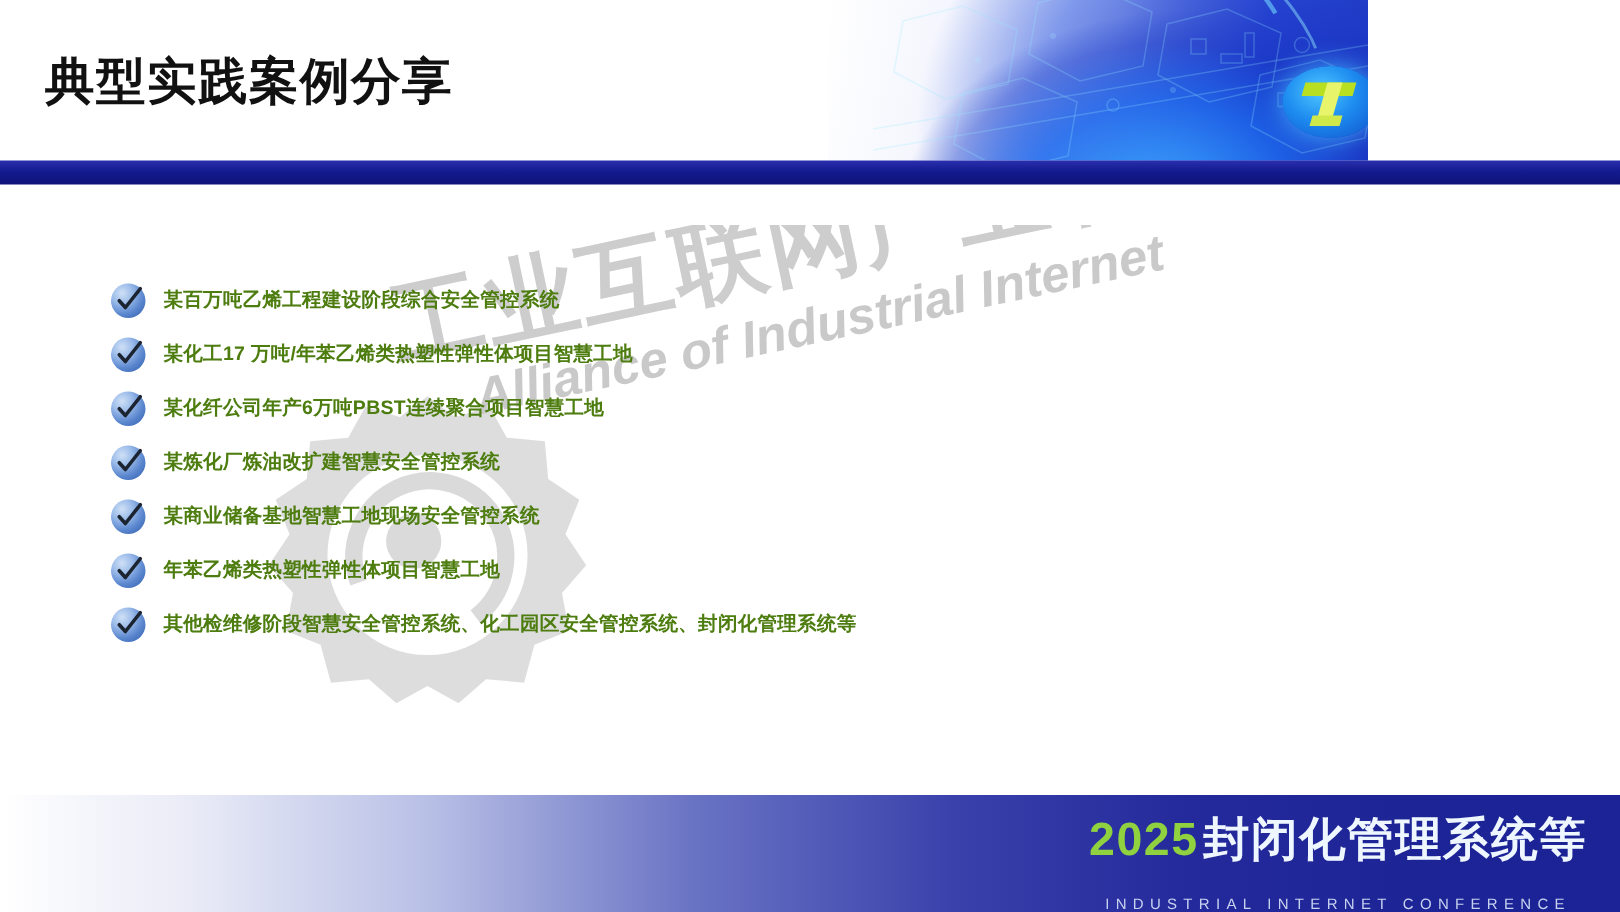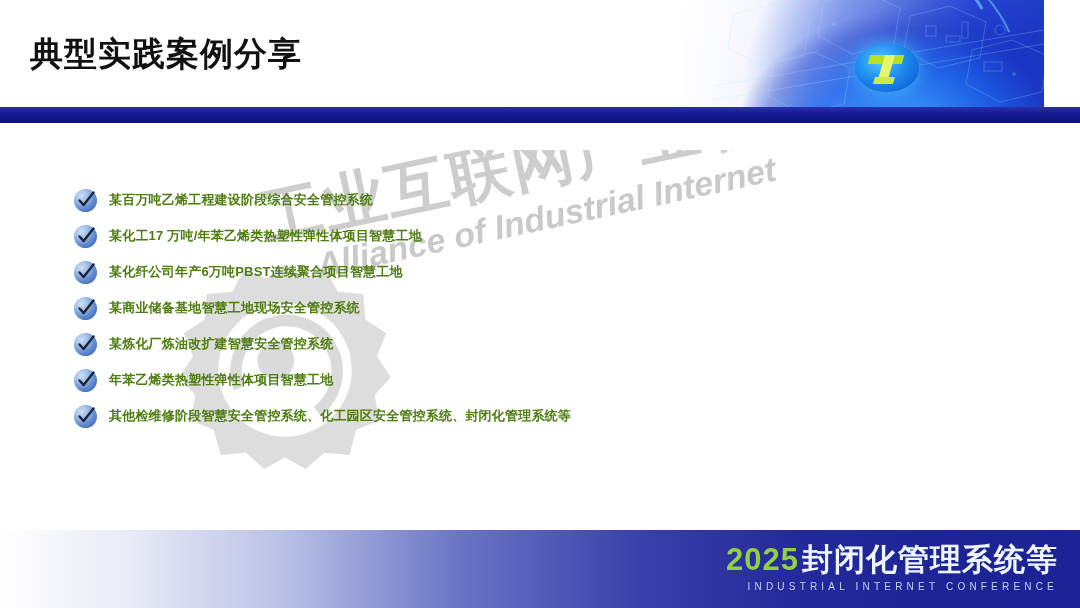--- a/index.html
+++ b/index.html
@@ -15,21 +15,21 @@
     width: 1080px;
     height: 608px;
     overflow: hidden;
     background: #ffffff;
   }
 
   
   #header {
     position: absolute;
     left: 0; top: 0;
-    width: 1044px;
+    width: 912px;
     height: 107px;
     overflow: hidden;
     background: #ffffff;
   }
   .header-glow {
     position: absolute;
     right: -40px; top: -120px;
     width: 480px; height: 360px;
     background:
       radial-gradient(ellipse 210px 150px at 60% 72%, rgba(60,170,255,0.95) 0%, rgba(30,110,240,0.75) 42%, rgba(26,60,200,0.35) 68%, rgba(255,255,255,0) 82%),
@@ -209,26 +209,26 @@
     letter-spacing: 1px;
   }
   .fl-cn {
     font-size: 31px;
     font-weight: bold;
     color: #eef6ff;
     letter-spacing: 1px;
     margin-left: 3px;
   }
   .fl-en {
-    margin-top: 7px;
+    margin-top: 24px;
     font-size: 10px;
     color: #c6d2ef;
     letter-spacing: 4.2px;
     white-space: nowrap;
-    text-align: right;
+    text-align: center;
   }
 </style>
 </head>
 <body>
 
 <div id="slide">
 
   <div id="header">
     <div class="header-diag"></div>
     <div class="header-glow"></div>
@@ -323,31 +323,31 @@
       <span class="bullet-text">某化纤公司年产6万吨PBST连续聚合项目智慧工地</span>
     </div>
 
     <div class="bullet-row">
       <span class="bullet-icon">
         <span class="disc"></span>
         <svg width="20" height="20" viewBox="0 0 20 20" xmlns="http://www.w3.org/2000/svg">
             <path d="M3.5 10.5 L7.6 15 L17.5 2.5" fill="none" stroke="#1b2430" stroke-width="2.4" stroke-linecap="round" stroke-linejoin="round"></path>
           </svg>
       </span>
+      <span class="bullet-text">某炼化厂炼油改扩建智慧安全管控系统</span>
+    </div>
+
+    <div class="bullet-row">
+      <span class="bullet-icon">
+        <span class="disc"></span>
+        <svg width="20" height="20" viewBox="0 0 20 20" xmlns="http://www.w3.org/2000/svg">
+            <path d="M3.5 10.5 L7.6 15 L17.5 2.5" fill="none" stroke="#1b2430" stroke-width="2.4" stroke-linecap="round" stroke-linejoin="round"></path>
+          </svg>
+      </span>
       <span class="bullet-text">某商业储备基地智慧工地现场安全管控系统</span>
-    </div>
-
-    <div class="bullet-row">
-      <span class="bullet-icon">
-        <span class="disc"></span>
-        <svg width="20" height="20" viewBox="0 0 20 20" xmlns="http://www.w3.org/2000/svg">
-            <path d="M3.5 10.5 L7.6 15 L17.5 2.5" fill="none" stroke="#1b2430" stroke-width="2.4" stroke-linecap="round" stroke-linejoin="round"></path>
-          </svg>
-      </span>
-      <span class="bullet-text">某炼化厂炼油改扩建智慧安全管控系统</span>
     </div>
 
     <div class="bullet-row">
       <span class="bullet-icon">
         <span class="disc"></span>
         <svg width="20" height="20" viewBox="0 0 20 20" xmlns="http://www.w3.org/2000/svg">
             <path d="M3.5 10.5 L7.6 15 L17.5 2.5" fill="none" stroke="#1b2430" stroke-width="2.4" stroke-linecap="round" stroke-linejoin="round"></path>
           </svg>
       </span>
       <span class="bullet-text">年苯乙烯类热塑性弹性体项目智慧工地</span>

